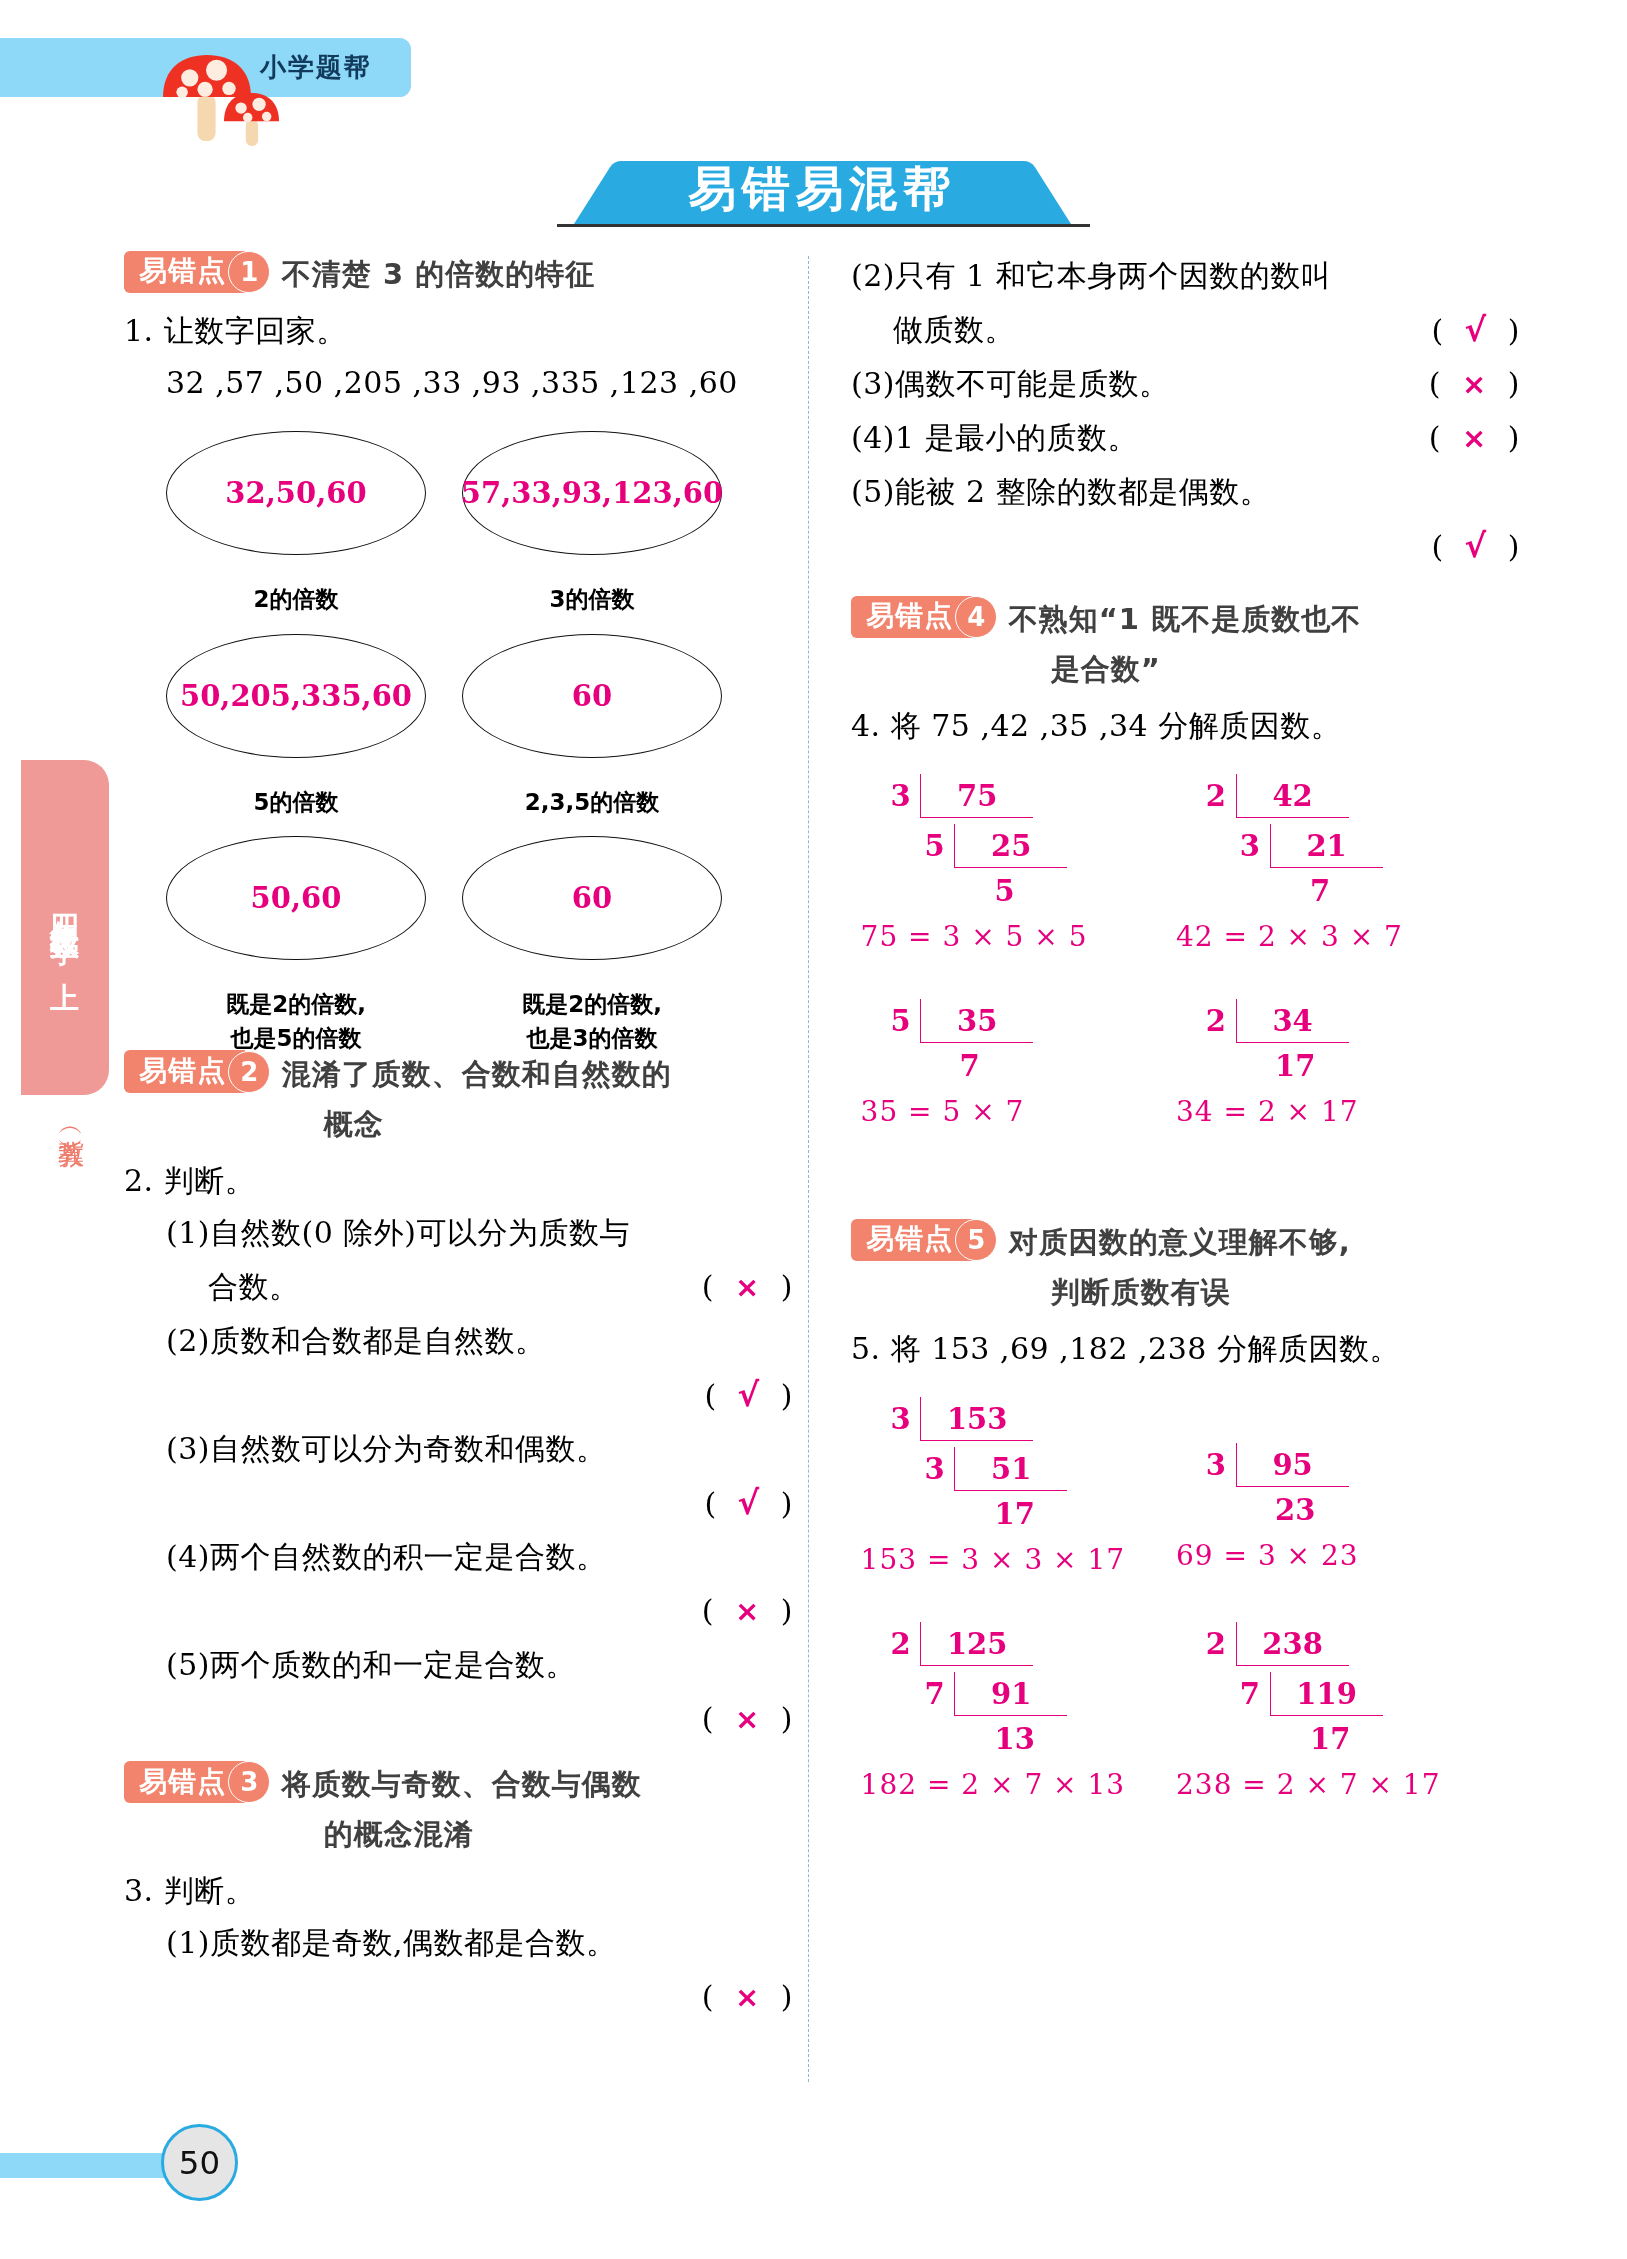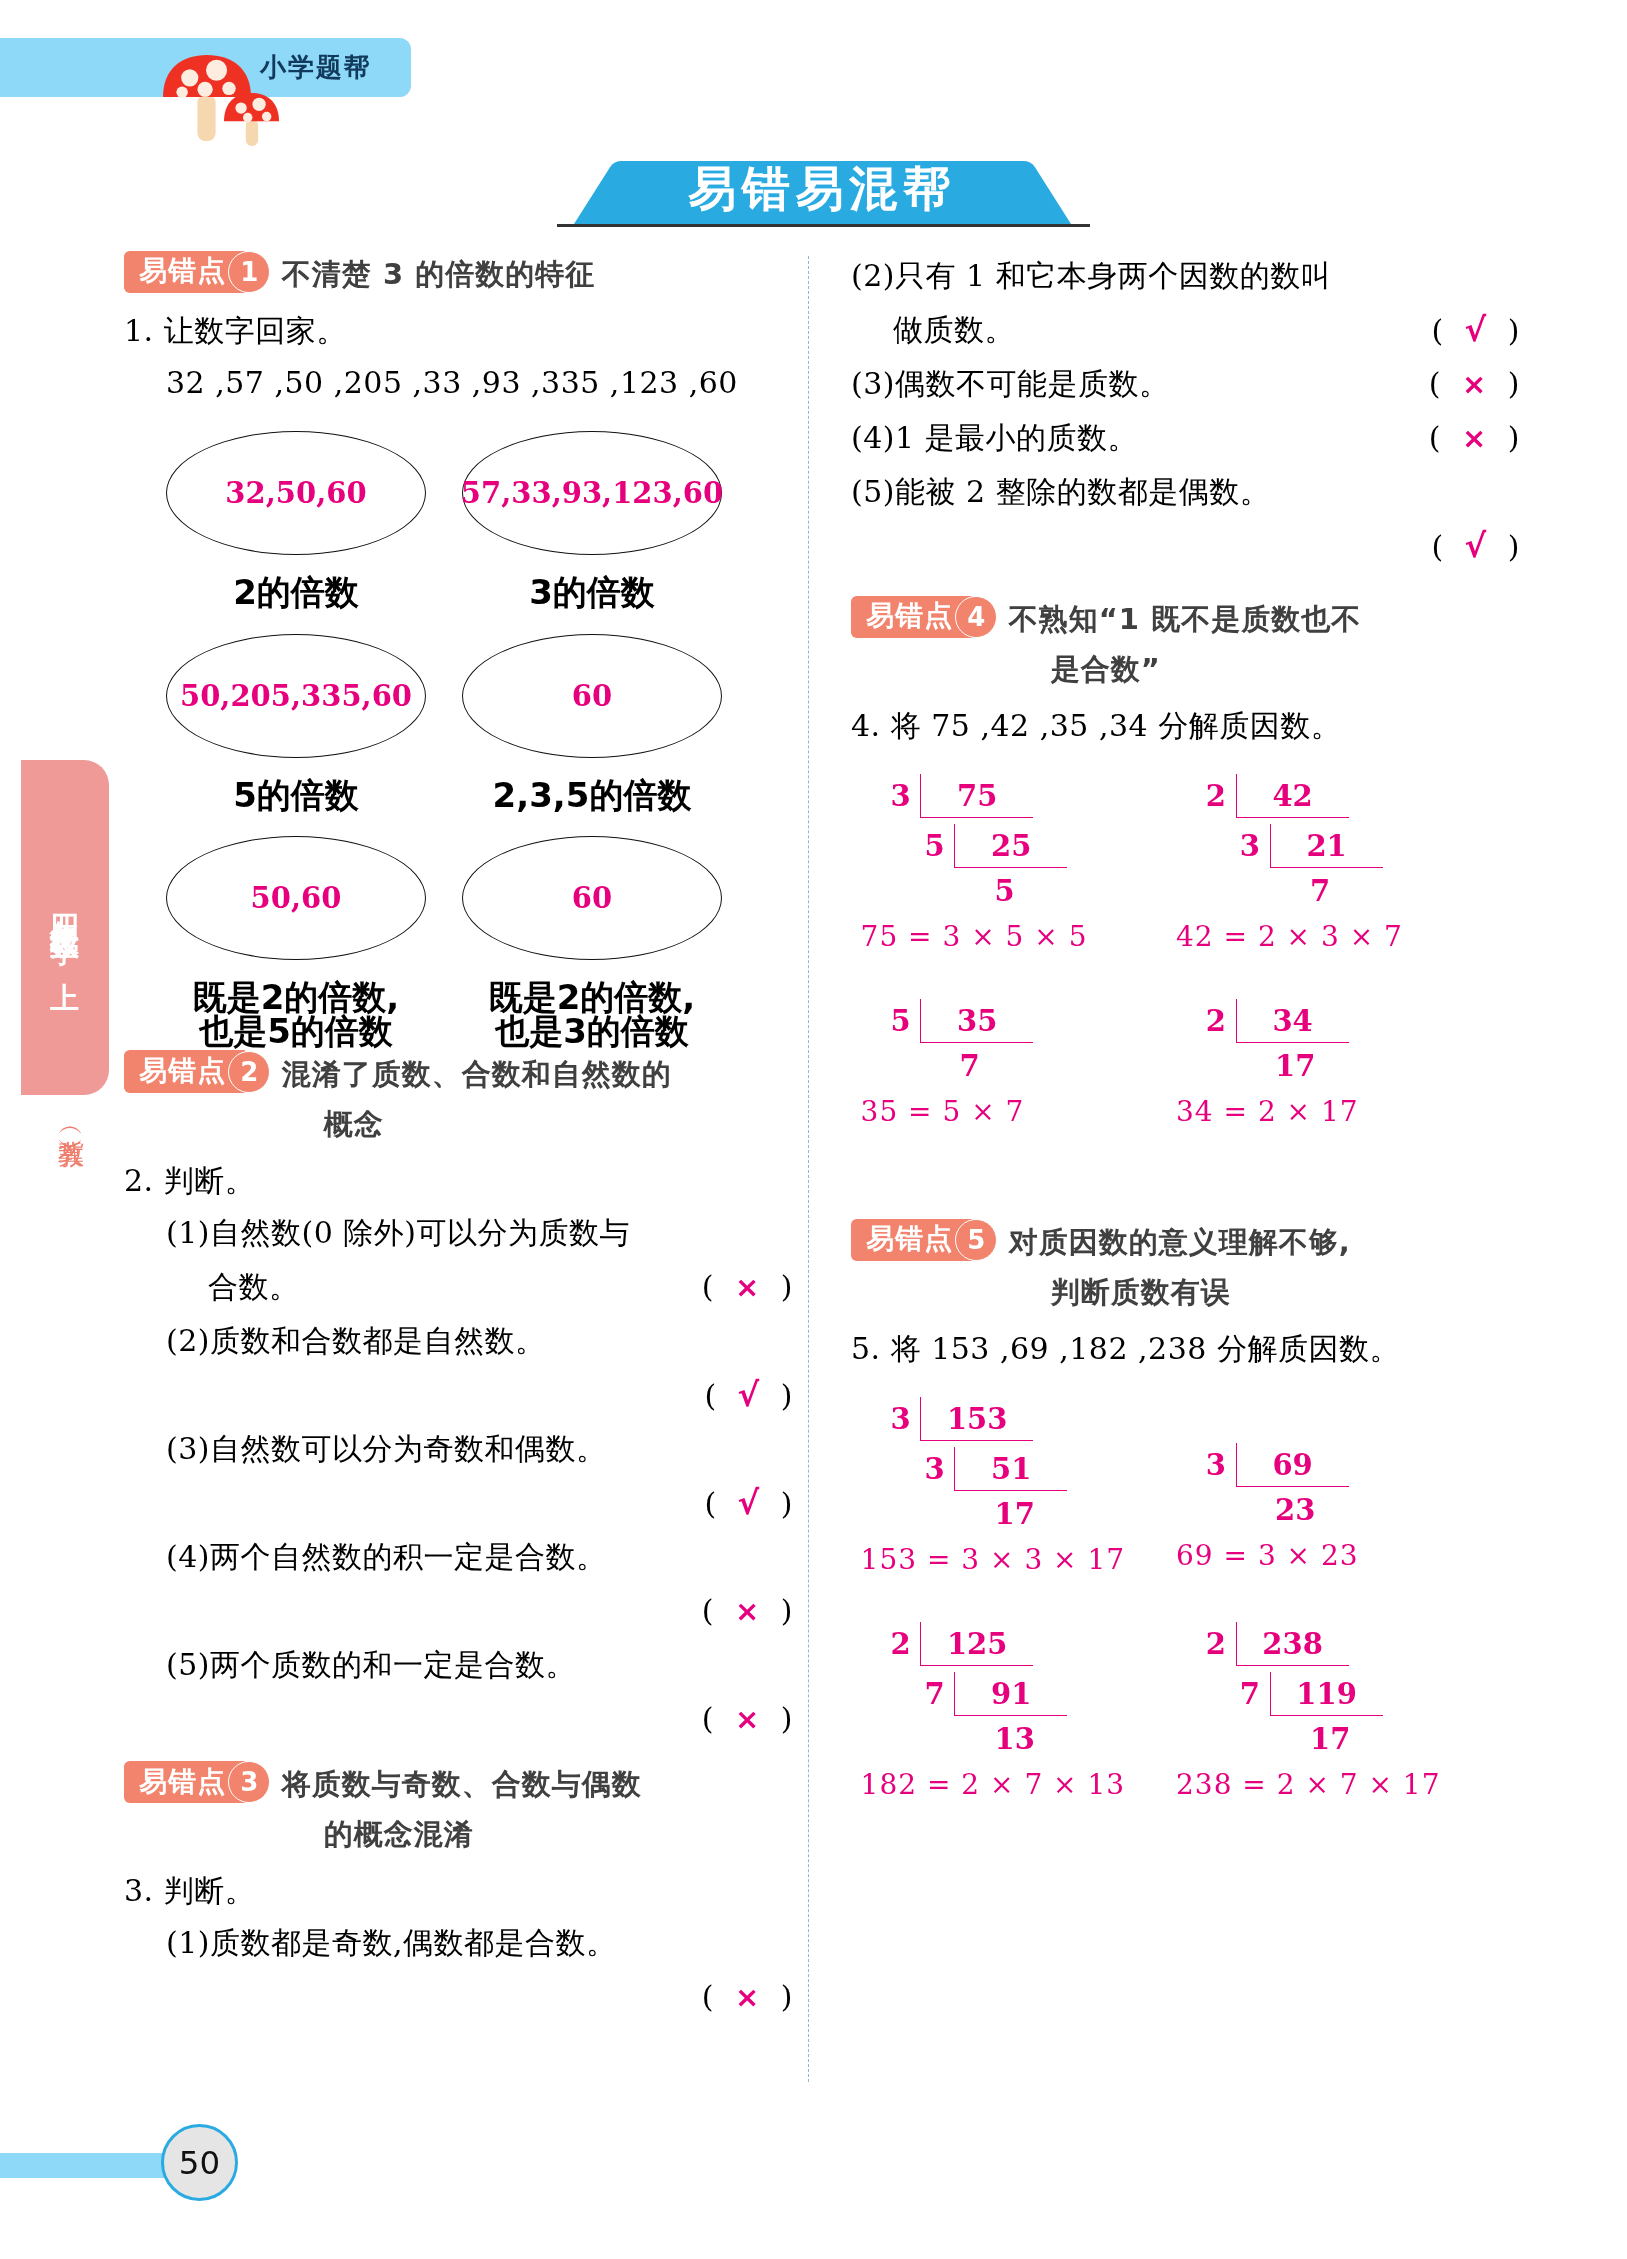--- a/index.html
+++ b/index.html
@@ -131,23 +131,23 @@
   .oval{
     width:258px; height:122px; margin:0 auto;
     border:1.9px solid #111; border-radius:50%;
     display:flex; align-items:center; justify-content:center;
   }
   .oval span{
     color:#e6007e; font-weight:bold; font-size:29px;
     font-family:"DejaVu Serif","Liberation Serif",serif;
   }
   .ovallabel{
-    margin-top:20px;
-    font-family:"DejaVu Sans","Liberation Sans",sans-serif;
-    font-size:34px; font-weight:bold; color:#000; line-height:34px;
+    margin-top:27px;
+    font-family:"DejaVu Sans","Liberation Sans",sans-serif;
+    font-size:23px; font-weight:bold; color:#000; line-height:34px;
   }
 
   
   .facgrid{position:relative;}
   .fac{position:absolute; color:#e6007e;}
   .fac .lad{position:relative;}
   .fac .row{
     display:flex; align-items:flex-end; height:50px;
   }
   .fac .dv{
@@ -502,21 +502,21 @@
           </div>
           <div class="last i2">17</div>
         </div>
         <div class="eq">153 = 3 × 3 × 17</div>
       </div>
 
       <div class="fac" style="left:325px; top:46px;">
         <div class="lad">
           <div class="row">
             <div class="dv">3</div>
-            <div class="bx">69</div>
+            <div class="bx">95</div>
           </div>
           <div class="last i1">23</div>
         </div>
         <div class="eq">69 = 3 × 23</div>
       </div>
 
       <div class="fac" style="left:9.6px; top:225px;">
         <div class="lad">
           <div class="row">
             <div class="dv">2</div>

